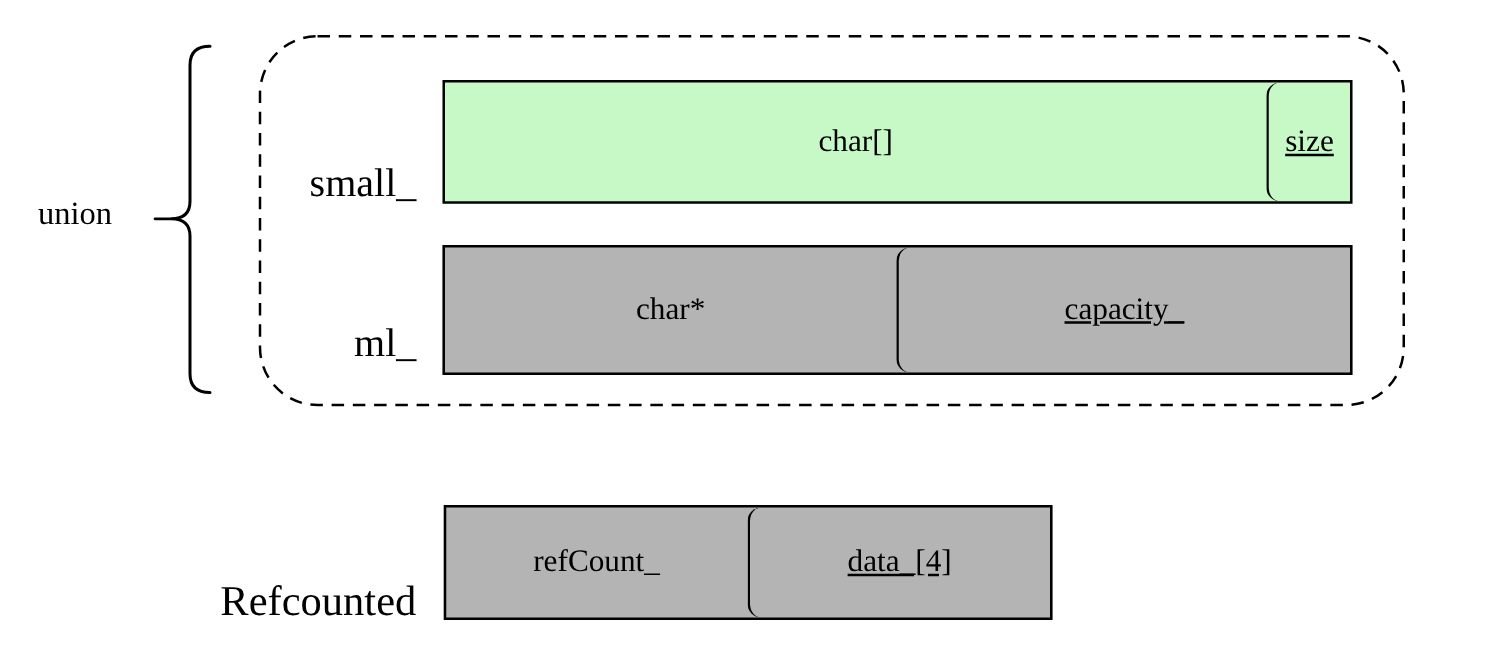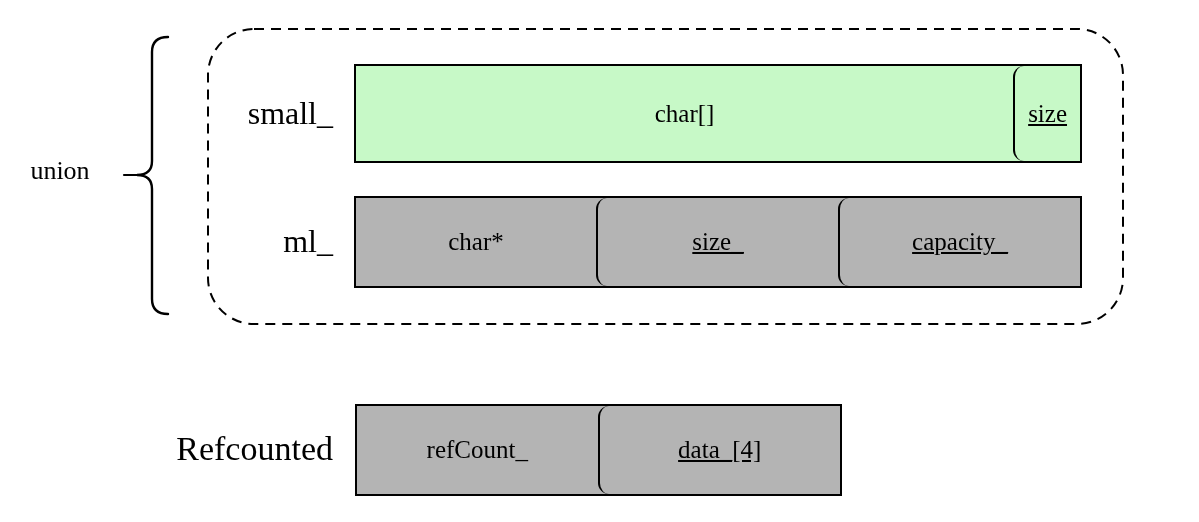--- a/index.html
+++ b/index.html
@@ -37,20 +37,21 @@
   }
 
   
   .row-label {
     position: absolute;
     height: 42px;
     line-height: 42px;
     text-align: right;
     font-size: 32px;
     white-space: nowrap;
+    margin-top: 33px;
   }
   .union-label {
     position: absolute;
     left: 8px;
     top: 150px;
     width: 104px;
     height: 42px;
     line-height: 42px;
     text-align: center;
     font-size: 26px;
@@ -72,21 +73,21 @@
   .small-row {
     left: 354px;
     top: 64px;
     width: 728px;
     height: 99px;
   }
   .ml-row {
     left: 354px;
     top: 196px;
     width: 728px;
-    height: 92px;
+    height: 104px;
   }
   .refcounted-row {
     left: 355px;
     top: 404px;
     width: 487px;
     height: 92px;
   }
   .cell {
     display: flex;
     align-items: center;
@@ -123,21 +124,20 @@
 
   <div class="row-label small-label">small_</div>
   <div class="memrow small-row" style="background-color: rgb(199, 249, 199);">
     <div class="cell cell-grow">char[]</div>
     <div class="cell cell-small">size</div>
   </div>
 
   <div class="row-label ml-label">ml_</div>
   <div class="memrow ml-row" style="background-color: rgb(180, 180, 180);">
     <div class="cell cell-third">char*</div>
-    <div class="cell cell-third">size_</div>
     <div class="cell cell-third">capacity_</div>
   </div>
 
   <div class="row-label refcounted-label">Refcounted</div>
   <div class="memrow refcounted-row" style="background-color: rgb(180, 180, 180);">
     <div class="cell cell-half">refCount_</div>
     <div class="cell cell-half">data_[4]</div>
   </div>
 
 </div>

